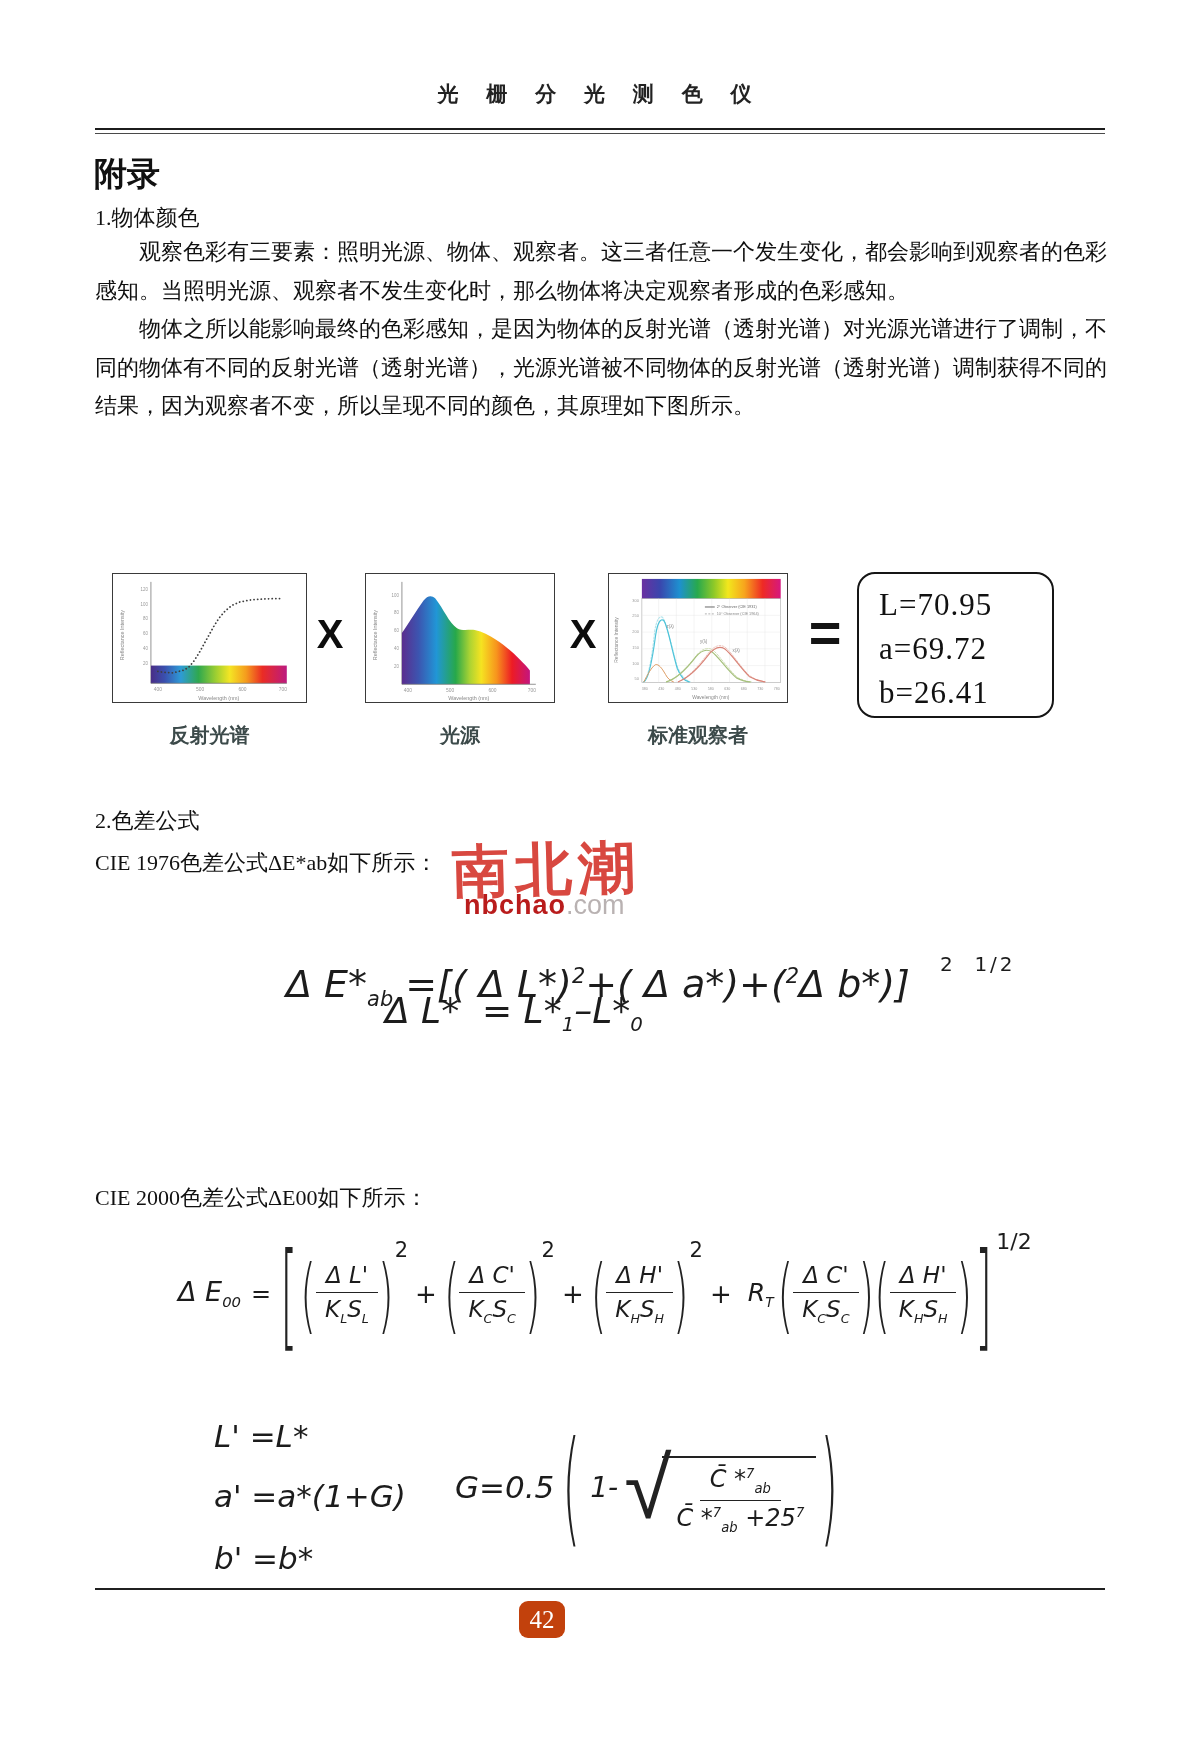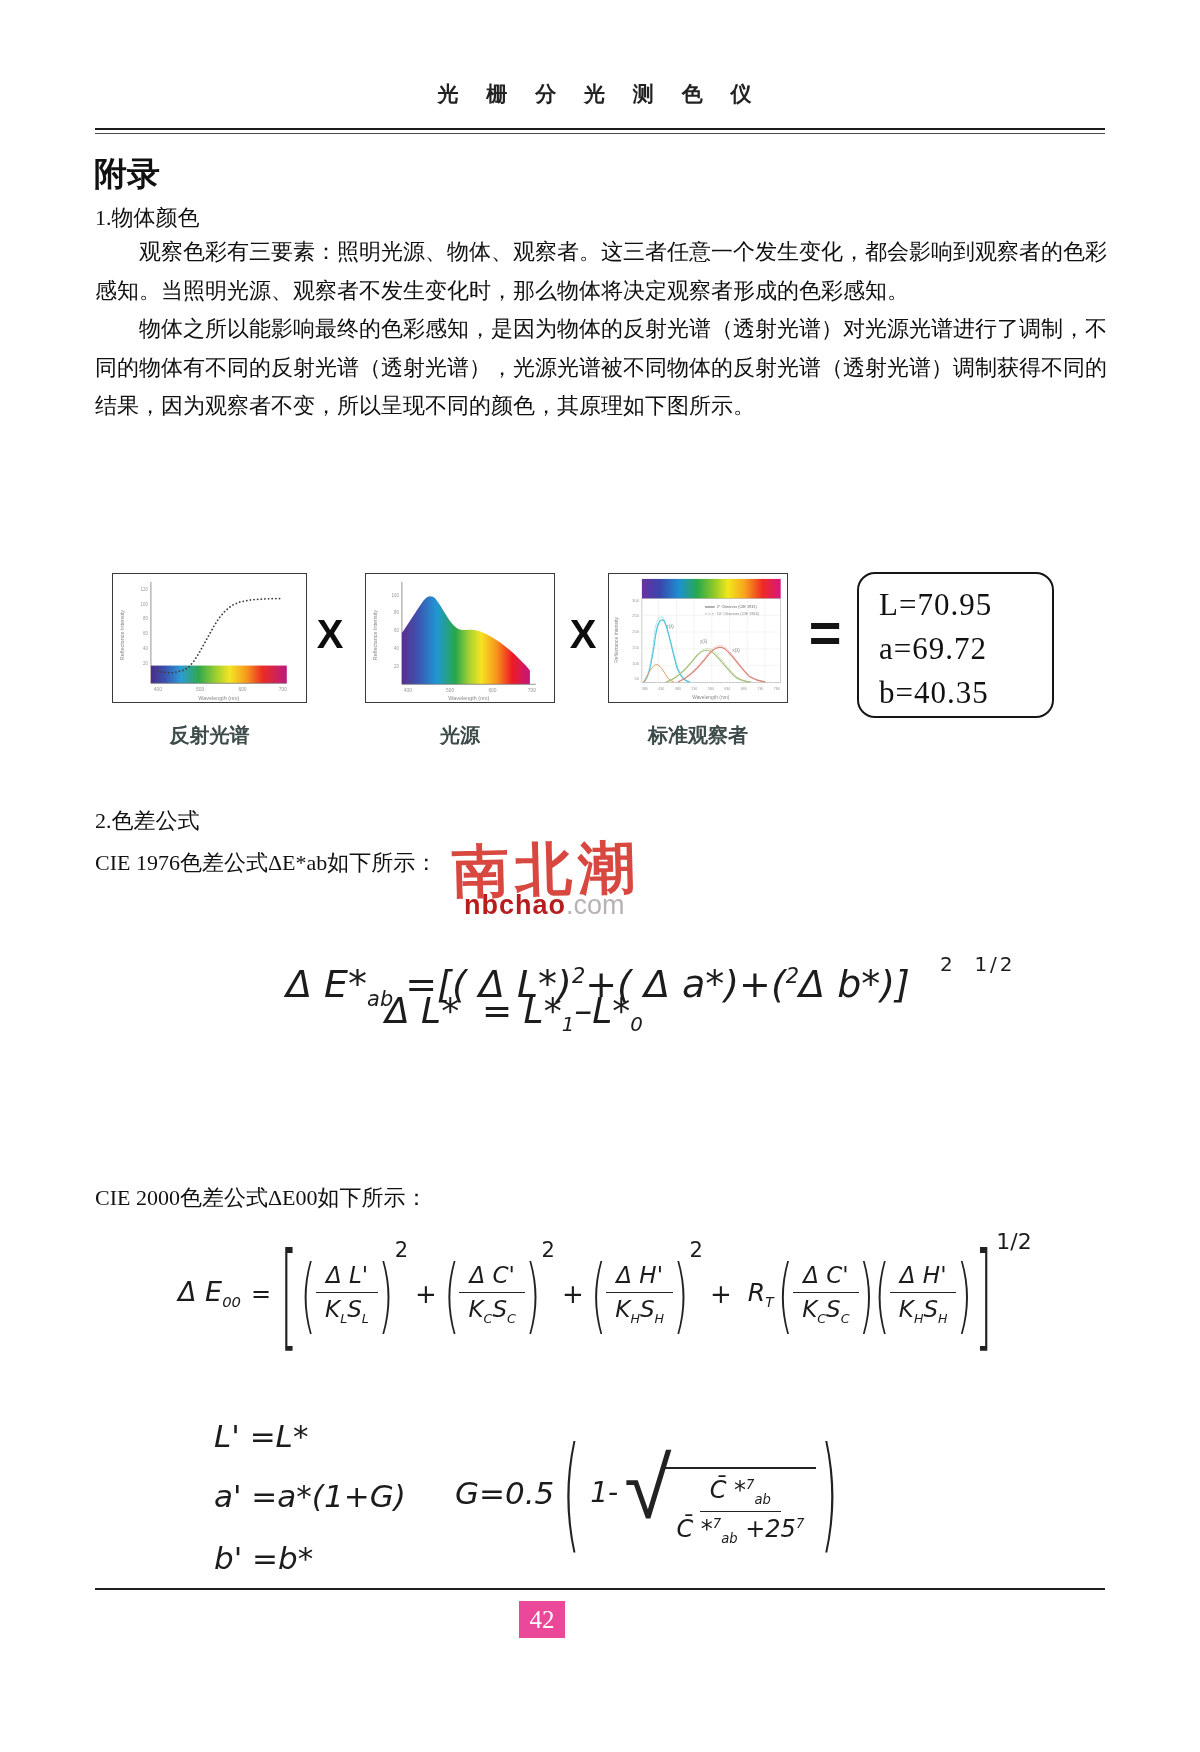--- a/index.html
+++ b/index.html
@@ -64,26 +64,26 @@
 
   .beq{left:190px;font-size:31px;white-space:pre;margin-left:24px;}
   .g-row{top:1440px;left:455px;display:flex;align-items:center;}
   .g-lhs{font-size:31px;margin-right:4px;white-space:pre;}
   .g-paren{display:inline-block;transform:scaleY(2.7);font-size:46px;font-weight:300;color:#222;
            font-family:"DejaVu Sans",sans-serif;margin:0 4px;}
   .g-body{font-size:28px;margin:0 6px;white-space:pre;}
   .sqrt{display:flex;align-items:flex-start;}
   .rad{font-size:86px;font-weight:200;line-height:0.95;margin-right:-9px;color:#222;transform:translateY(8px);
        font-family:"DejaVu Sans",sans-serif;}
-  .sqrt-body{border-top:2.5px solid #222;padding:7px 12px 0 14px;margin-top:27px;}
+  .sqrt-body{border-top:2.5px solid #222;padding:7px 12px 0 14px;margin-top:16px;}
 
   
   .footer-rule{top:1588px;left:95px;width:1010px;border-top:2.5px solid #202020;}
-  .page-badge{top:1601px;left:519px;width:46px;height:37px;background:#ec4899;color:#fff;
-              text-align:center;line-height:37px;font-size:25px;}
+  .page-badge{top:1601px;left:519px;width:46px;height:37px;background:#c2410c;color:#fff;
+              text-align:center;line-height:37px;font-size:25px;border-radius:9px;}
 
   
   text{font-family:"Liberation Sans","DejaVu Sans",sans-serif;}
 </style>
 </head>
 <body>
 
 <div class="page">
 
   <div class="abs header-title">光 栅 分 光 测 色 仪</div>
@@ -245,21 +245,21 @@
       </g>
       <text x="103" y="127" text-anchor="middle" font-size="5" fill="#888">Wavelength (nm)</text>
     </svg>
   </div>
 
   <div class="abs op-eq" style="left:795px;">=</div>
 
   <div class="abs result-box">
     <div>L=70.95</div>
     <div>a=69.72</div>
-    <div>b=40.35</div>
+    <div>b=26.41</div>
   </div>
 
   <div class="abs caption" style="left:112px;width:195px;">反射光谱</div>
   <div class="abs caption" style="left:365px;width:190px;">光源</div>
   <div class="abs caption" style="left:608px;width:180px;">标准观察者</div>
 
   <div class="abs sec-heading" style="top:806px;">2.色差公式</div>
   <div class="abs sec-heading" style="top:848px;">CIE 1976色差公式ΔE*ab如下所示：</div>
 
   <div class="abs wm-brand">南北潮</div>

